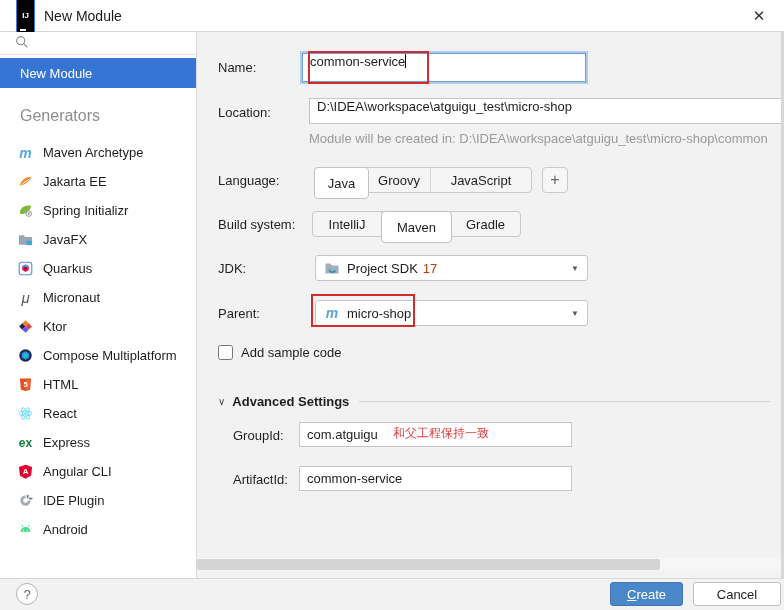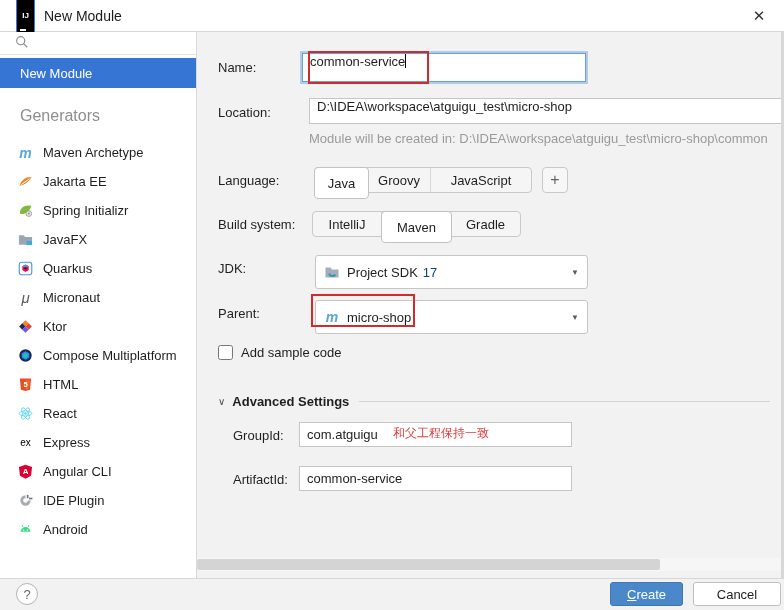--- a/index.html
+++ b/index.html
@@ -78,25 +78,25 @@
   }
   .plus-btn {
     position:absolute; width:26px; height:26px; border:1px solid #c9c9c9; border-radius:4px;
     background:#f7f7f7; color:#666; font-size:16px; display:flex; align-items:center;
     justify-content:center; cursor:pointer;
   }
   
   .dropdown {
     position:absolute; left:118px; width:273px; height:26px; background:#fff;
     border:1px solid #c6c6c6; border-radius:3px; display:flex; align-items:center;
-    padding:16px 8px; cursor:pointer;
+    padding:8px 8px; cursor:pointer;
   }
   .dropdown .dd-arrow { margin-left:auto; color:#595959; font-size:8px; }
   .dd-icon { width:16px; height:16px; margin-right:7px; display:inline-flex; align-items:center; justify-content:center; }
-  .grey-sub { color:#0c4a6e; margin-left:5px; }
+  .grey-sub { color:#c2410c; margin-left:5px; }
   
   .redbox { position:absolute; border:2px solid #d32b2b; background:transparent; pointer-events:none; z-index:5; }
   .red-note {
     position:absolute; color:#e03a3a; font-size:12px; white-space:nowrap; z-index:5;
     text-shadow:0 0 2px #fff, 0 0 2px #fff; pointer-events:none;
   }
   
   .chk-row { position:absolute; left:21px; top:313px; display:flex; align-items:center; }
   .chk-row input { width:15px; height:15px; margin-right:8px; accent-color:#fff; }
   
@@ -239,21 +239,21 @@
               <ellipse cx="8" cy="8" rx="6.8" ry="2.7" transform="rotate(60 8 8)"></ellipse>
               <ellipse cx="8" cy="8" rx="6.8" ry="2.7" transform="rotate(120 8 8)"></ellipse>
             </g>
             <circle cx="8" cy="8" r="1.4" fill="#5ed3f3"></circle>
           </svg>
         </span>
         <span class="glabel">React</span>
       </div>
       <div class="gen-item">
         <span class="gicon">
-          <span style="color:#000000;font-size:10px;font-weight:400;line-height:1">ex</span>
+          <span style="color:#15803d;font-size:12px;font-weight:700;line-height:1">ex</span>
         </span>
         <span class="glabel">Express</span>
       </div>
       <div class="gen-item">
         <span class="gicon">
           <svg viewBox="0 0 16 16">
             <path d="M8 .8 15 3.3 13.9 12.6 8 15.6 2.1 12.6 1 3.3Z" fill="#dd0031"></path>
             <text x="8" y="11" font-size="8.5" fill="#fff" text-anchor="middle" font-weight="bold" font-family="sans-serif">A</text>
           </svg>
         </span>

